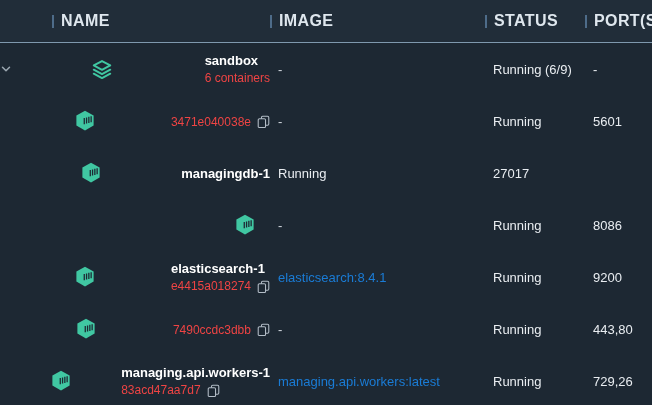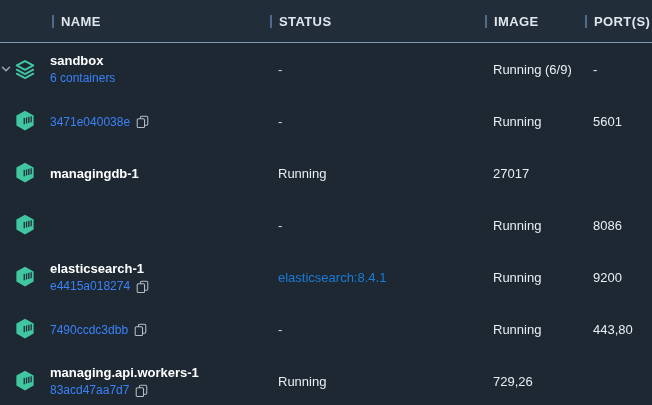--- a/index.html
+++ b/index.html
@@ -7,56 +7,56 @@
     width:652px;height:405px;overflow:hidden;position:relative;
     background:#1d2833;
     font-family:"Liberation Sans","DejaVu Sans",sans-serif;
     -webkit-font-smoothing:antialiased;
   }
   .thead{
     height:42px;background:#212d39;border-bottom:1px solid #7f99ae;
     display:grid;grid-template-columns:270px 215px 100px 1fr;align-items:center;
   }
   .hcell{display:flex;align-items:center;gap:7px;
-    font-size:13px;font-weight:bold;color:#dfe7ee;letter-spacing:.4px;cursor:pointer;}
+    font-size:16px;font-weight:bold;color:#dfe7ee;letter-spacing:.4px;cursor:pointer;}
   .hcell.name-h{padding-left:52px;}
   .colbar{width:2px;height:13px;background:#4e6c8a;flex:0 0 2px;}
   .row{
     height:52px;display:grid;grid-template-columns:270px 215px 100px 1fr;
     align-items:center;
   }
   .cell{font-size:13px;color:#e9edf1;padding-left:8px;}
-  .name-cell{display:flex;align-items:center;padding-left:0;}
+  .name-cell{display:flex;align-items:center;padding-left:0;justify-content:space-between;}
   .chev{width:14px;flex:0 0 14px;display:flex;align-items:center;}
   .rowicon{width:22px;height:23px;flex:0 0 22px;margin-right:14px;display:flex;align-items:center;}
   .name-block{display:flex;flex-direction:column;min-width:0;}
   .nm{font-size:13px;font-weight:bold;color:#ffffff;line-height:17px;white-space:nowrap;}
-  .sub{font-size:12px;color:#3b82f6;line-height:16px;margin-top:1px;
+  .sub{font-size:12px;color:#ef4444;line-height:16px;margin-top:1px;
     display:flex;align-items:center;gap:6px;white-space:nowrap;}
   .copy{cursor:pointer;flex:0 0 13px;}
   .link{color:#1a7cd6;cursor:pointer;}
   .dash{color:#d2d9df;}
 </style>
 </head>
 <body>
 
 <div class="app">
 
   <div class="thead">
     <div class="hcell name-h">
       <span class="colbar"></span>
       <span>NAME</span>
     </div>
     <div class="hcell">
       <span class="colbar"></span>
+      <span>IMAGE</span>
+    </div>
+    <div class="hcell">
+      <span class="colbar"></span>
       <span>STATUS</span>
-    </div>
-    <div class="hcell">
-      <span class="colbar"></span>
-      <span>IMAGE</span>
     </div>
     <div class="hcell">
       <span class="colbar"></span>
       <span>PORT(S)</span>
     </div>
   </div>
 
   <div class="row">
     <div class="cell name-cell">
       <span class="chev">
@@ -201,17 +201,18 @@
         <span class="nm">managing.api.workers-1</span>
         <span class="sub">
           <span>83acd47aa7d7</span>
           <svg class="copy" width="13" height="13" viewBox="0 0 16 16">
               <rect x="5.5" y="1.5" width="9" height="11" rx="1.5" fill="none" stroke="#b3bdc7" stroke-width="1.3"></rect>
               <rect x="1.5" y="4.5" width="9" height="11" rx="1.5" fill="#1d2833" stroke="#b3bdc7" stroke-width="1.3"></rect>
             </svg>
         </span>
       </span>
     </div>
+    <div class="cell image-cell"><span class="link">managing.api.workers:latest</span></div>
     <div class="cell status-cell">Running</div>
     <div class="cell ports-cell">729,26</div>
   </div>
 
 </div>
 
 </body></html>

